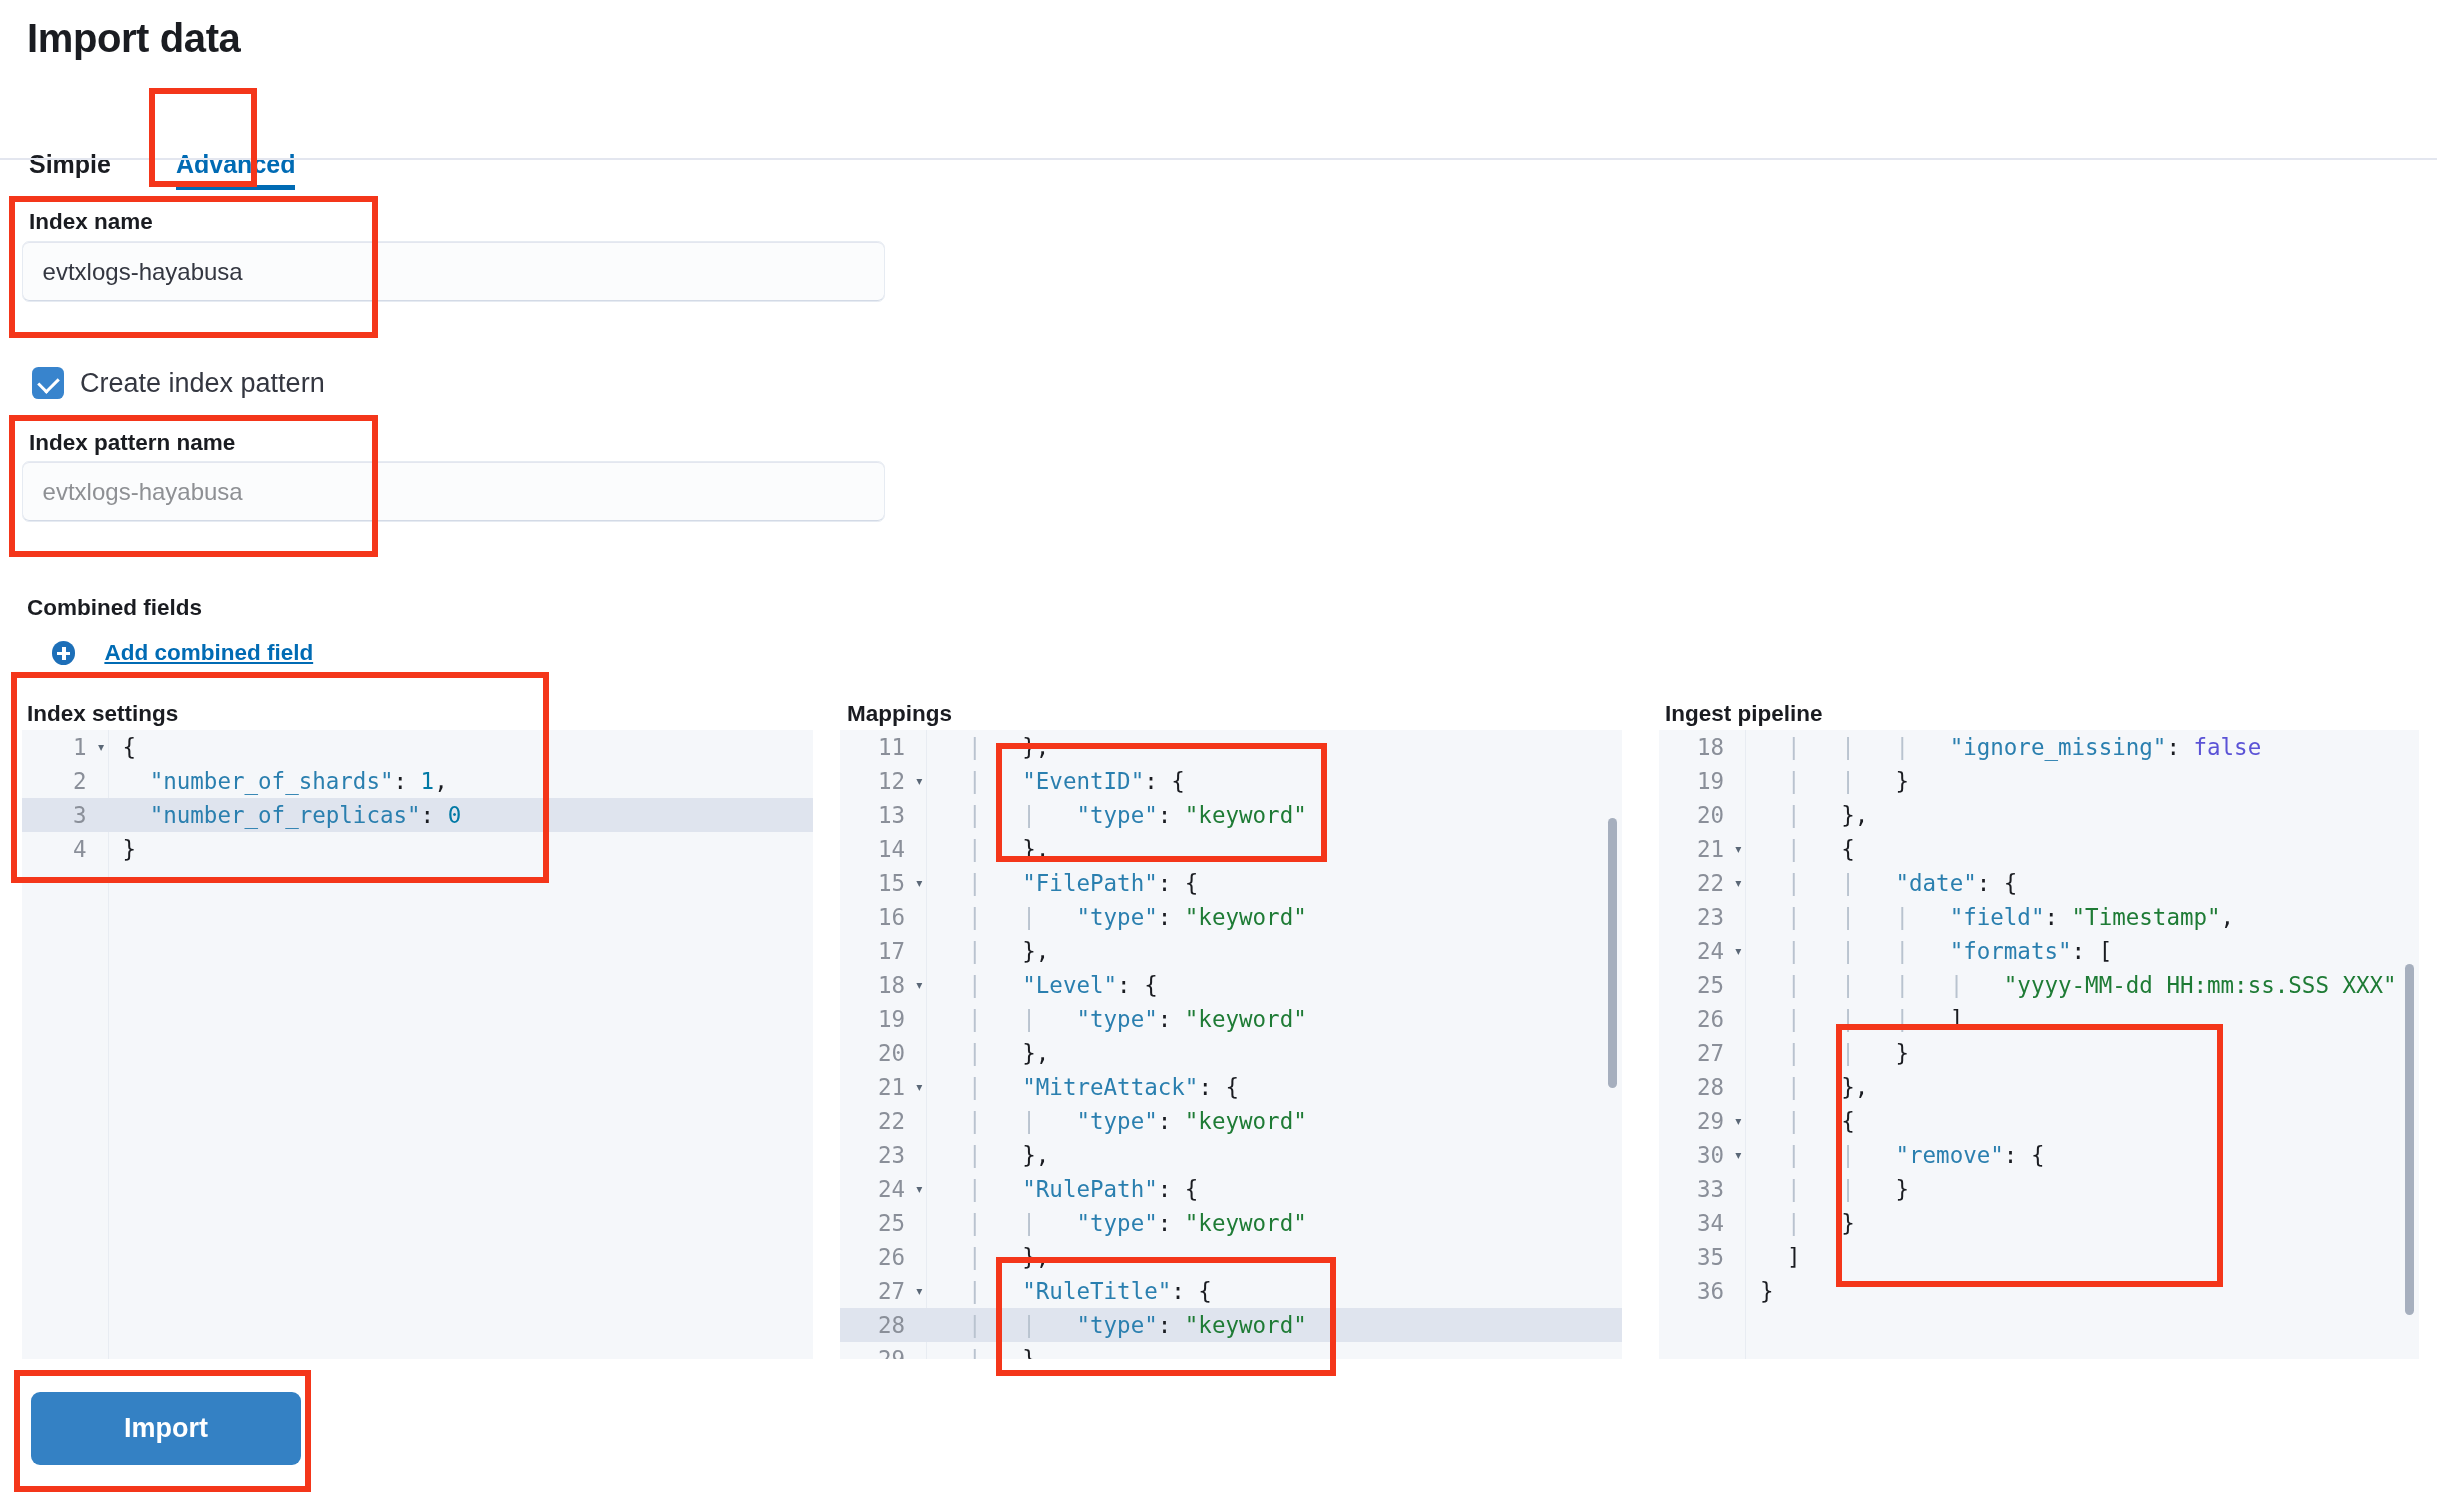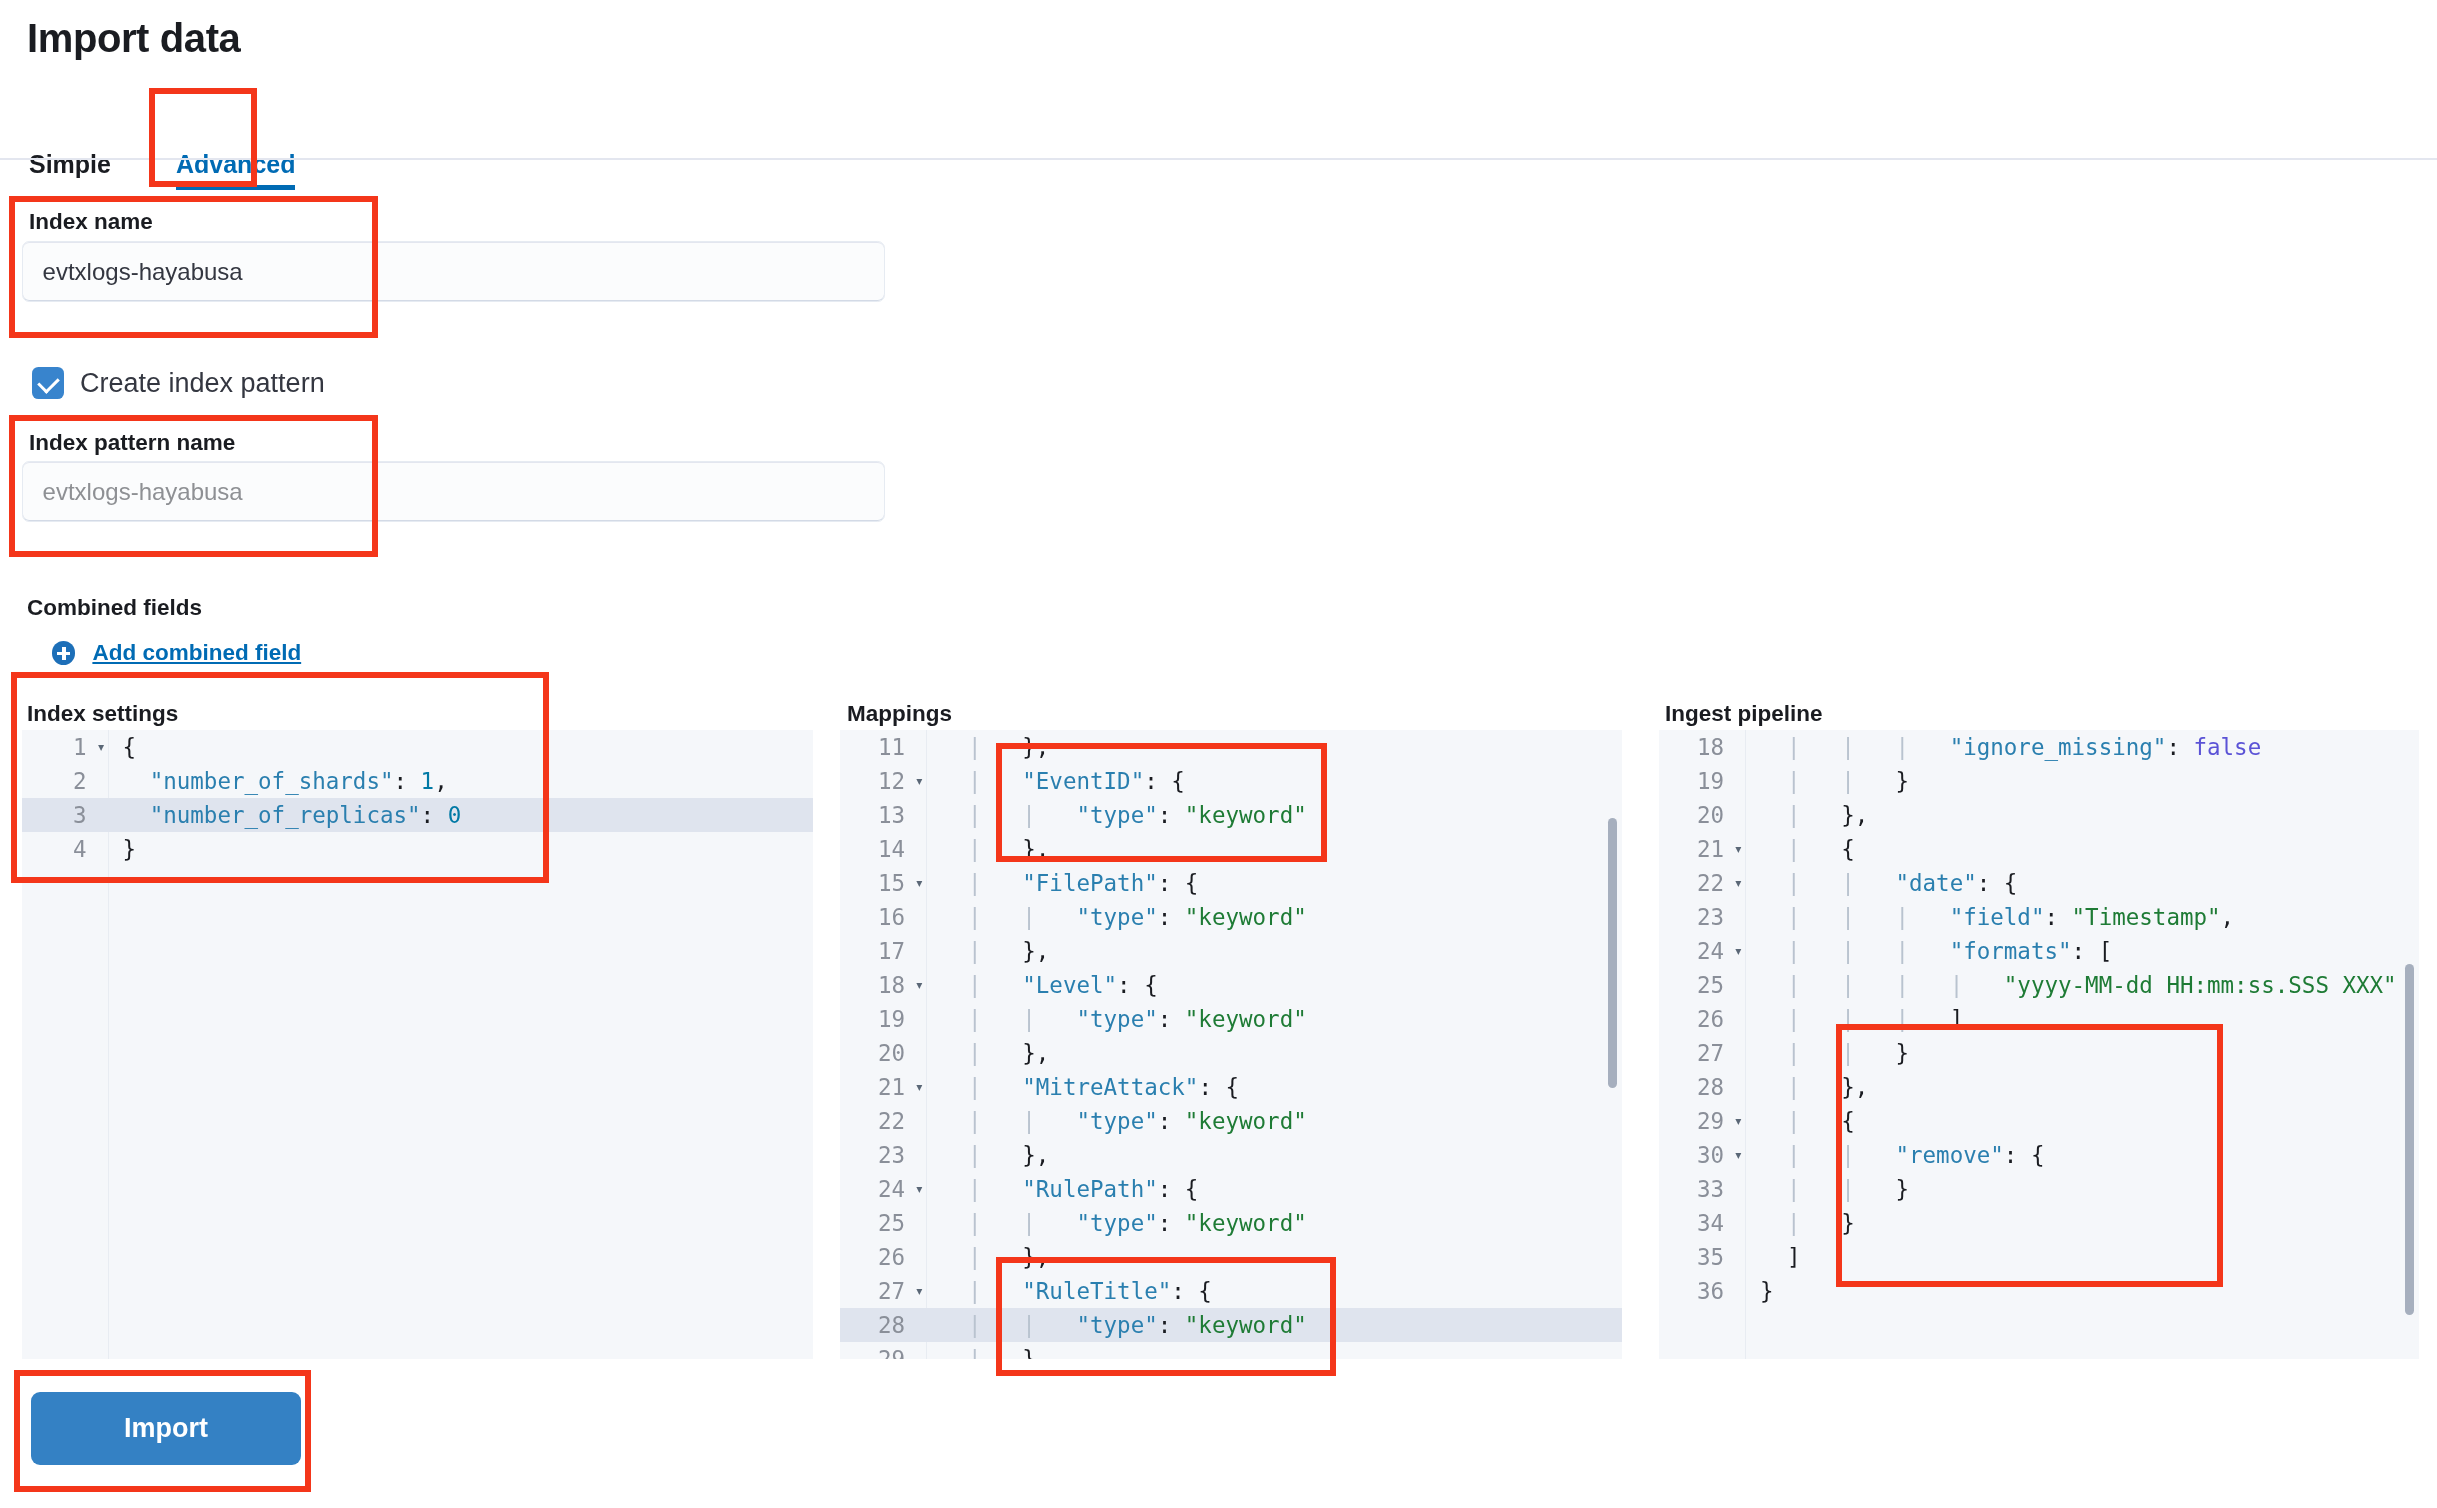--- a/index.html
+++ b/index.html
@@ -138,21 +138,21 @@
     font-size: 22.5px;
     font-weight: bold;
     color: #1a1c21;
   }
   #add-combined-field {
     position: absolute;
     left: 52px;
     top: 640px;
     display: flex;
     align-items: center;
-    gap: 17px;
+    gap: 29px;
     color: #006bb4;
     font-size: 22.5px;
     font-weight: bold;
     text-decoration: underline;
     cursor: pointer;
   }
   #add-combined-field-icon {
     width: 23.4px; height: 23.4px;
     flex: none;
     border-radius: 50%;

